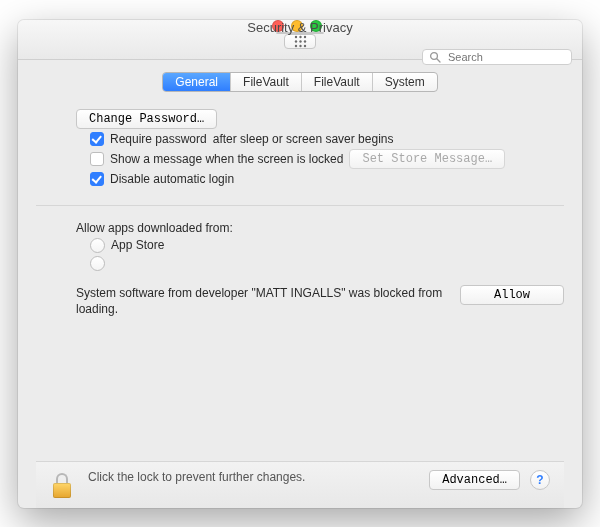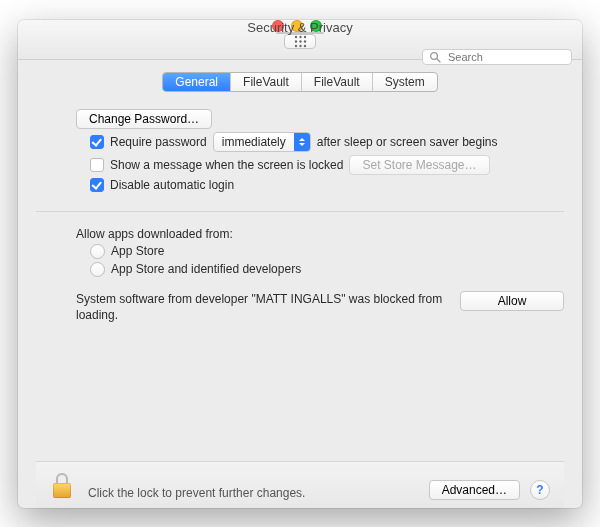--- a/index.html
+++ b/index.html
@@ -142,21 +142,21 @@
     width: 15px; height: 15px; border-radius: 50%;
     border: 1px solid #bdbdbd; background: linear-gradient(#fff,#f4f4f4);
     display: inline-flex; align-items: center; justify-content: center;
     flex-shrink: 0;
   }
   .radio.sel { border-color: #2f7eff; }
   .radio.sel::after { content: ""; width: 7px; height: 7px; border-radius: 50%; background: #2f7eff; }
   .pushbtn {
     border: 1px solid #c7c7c7; border-radius: 4px;
     background: linear-gradient(#ffffff,#f2f2f2);
-    padding: 1px 12px; font-size: 12px; height: 20px;
+    padding: 1px 12px; font-size: 12px; height: 20px; font-family: Liberation Mono, monospace;
   }
   .pushbtn.dis { color: #a9a9a9; border-color: #d6d6d6; }
   .popup {
     display: inline-flex; align-items: center;
     border: 1px solid #c7c7c7; border-radius: 4px;
     background: linear-gradient(#ffffff,#f2f2f2);
     height: 20px; padding-left: 8px;
     overflow: hidden;
   }
   .popup .knob {
@@ -170,21 +170,21 @@
 
   .lockedmsg { display: flex; align-items: flex-start; gap: 14px; margin-top: 14px;}
   .lockedmsg .msg { flex: 1; font-size: 12px; line-height: 1.35; }
 
   
   .footer {
     margin-top: auto;
     border-top: 1px solid #d6d6d6;
     background: linear-gradient(#f2f2f2,#e8e8e8);
     padding: 8px 14px;
-    display: flex; align-items: flex-end; gap: 10px;
+    display: flex; align-items: flex-start; gap: 10px;
     font-size: 12px; color: #555;
   }
   .lockicon {
     width: 28px; height: 30px; position: relative; flex-shrink: 0;
   }
   .lockicon .body {
     width: 18px; height: 15px; background: linear-gradient(#ffd66b,#e5a42c);
     border-radius: 2px; position: absolute; bottom: 2px; left: 3px;
     box-shadow: inset 0 0 0 1px rgba(0,0,0,.12);
   }
@@ -260,24 +260,20 @@
       <div class="tab">System</div>
     </div>
 
     <div class="block1">
       <div class="row">
         <button class="pushbtn">Change Password…</button>
       </div>
       <div class="row indent">
         <span class="checkbox checked"></span>
         <span>Require password</span>
-        <span class="popup">
-          <span>immediately</span>
-          <span class="knob"></span>
-        </span>
         <span>after sleep or screen saver begins</span>
       </div>
       <div class="row indent">
         <span class="checkbox"></span>
         <span>Show a message when the screen is locked</span>
         <button class="pushbtn dis">Set Store Message…</button>
       </div>
       <div class="row indent">
         <span class="checkbox checked"></span>
         <span>Disable automatic login</span>
@@ -289,21 +285,20 @@
     <div class="block2">
       <div class="row">
           <span>Allow apps downloaded from:</span>
         </div>
       <div class="row indent">
         <span class="radio"></span>
         <span>App Store</span>
       </div>
       <div class="row indent">
         <span class="radio"></span>
-        <span>App Store and identified developers</span>
       </div>
 
       <div class="lockedmsg">
         <div class="msg">System software from developer "MATT INGALLS" was blocked from loading.</div>
         <button class="pushbtn" style="width:104px">Allow</button>
       </div>
     </div>
 
     <div class="footer">
       <div class="lockicon">

